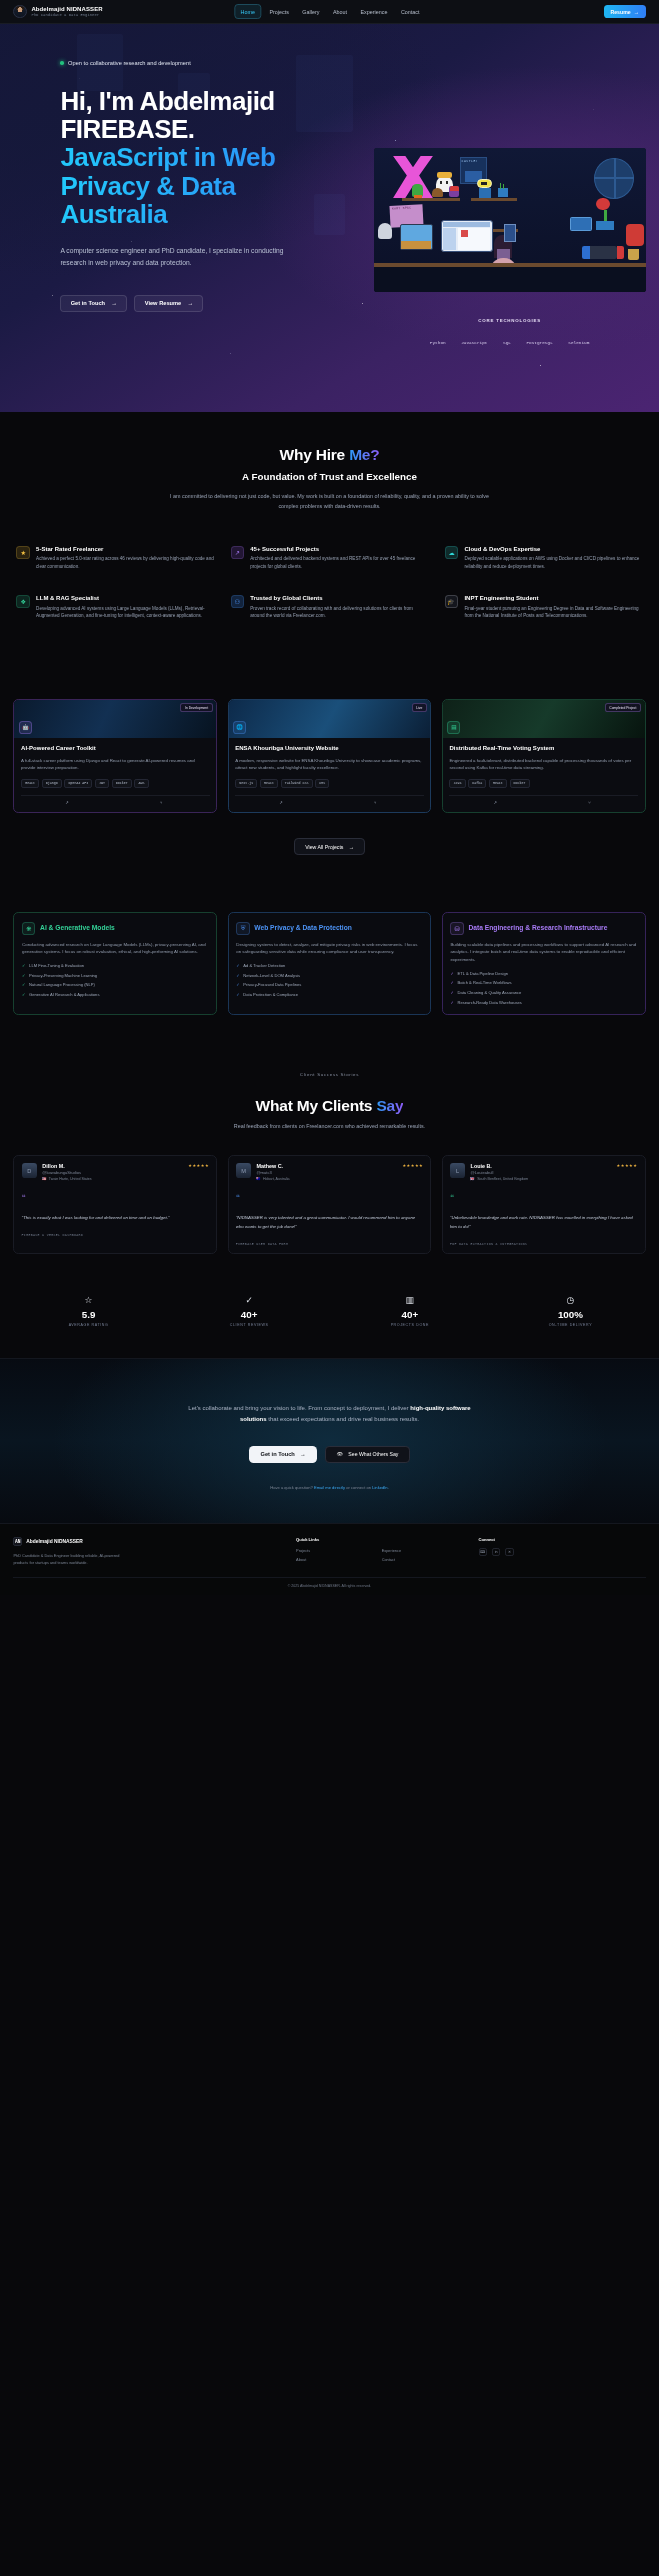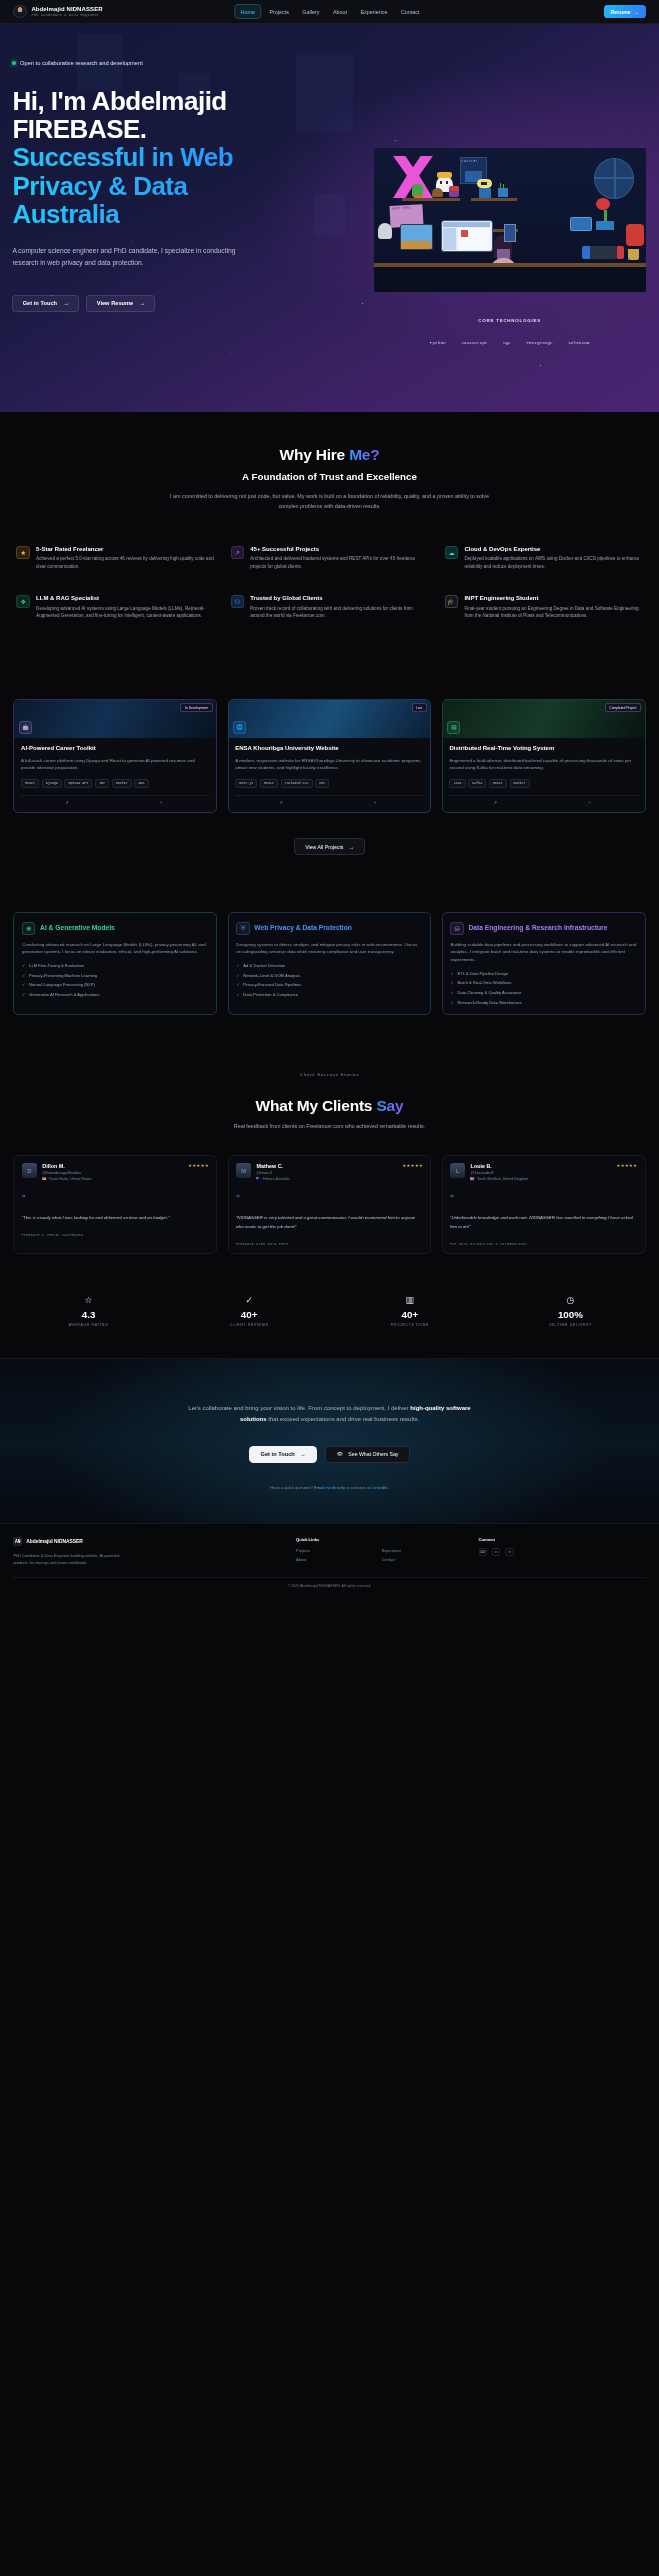--- a/index.html
+++ b/index.html
@@ -36,20 +36,21 @@
     font-weight:600; padding:3.1px 6.7px; border-radius:3.6px; border:none; cursor:pointer;
   }
 
   
   .hero {
     position:relative; height:388px; overflow:hidden;
     background:
       radial-gradient(ellipse 70% 60% at 82% 48%, #4a2670 0%, transparent 62%),
       radial-gradient(ellipse 90% 70% at 10% 20%, #15183a 0%, transparent 65%),
       linear-gradient(150deg,#141735 0%,#1b1a44 38%,#3b2263 72%,#4b2472 100%);
+    padding-left: 48px;
   }
   .stars { position:absolute; inset:0; opacity:.75;
     background-image:
       radial-gradient(0.5px 0.5px at 12% 14%, #fff, transparent),
       radial-gradient(0.5px 0.5px at 28% 42%, #dfe, transparent),
       radial-gradient(0.5px 0.5px at 44% 9%,  #fff, transparent),
       radial-gradient(0.5px 0.5px at 60% 30%, #cdf, transparent),
       radial-gradient(0.5px 0.5px at 74% 62%, #fff, transparent),
       radial-gradient(0.5px 0.5px at 90% 22%, #eef, transparent),
       radial-gradient(0.5px 0.5px at 8%  70%, #fff, transparent),
@@ -227,21 +228,21 @@
 
   <div class="hero-inner">
     <div class="status-pill">
       <span class="dot"></span>
       <span>Open to collaborative research and development</span>
     </div>
 
     <div class="hero-h1">
       <div>Hi, I'm Abdelmajid</div>
       <div>FIREBASE.</div>
-      <div class="grad">Successful in Web</div>
+      <div class="grad">JavaScript in Web</div>
       <div class="grad">Privacy &amp; Data</div>
       <div class="grad">Australia</div>
     </div>
 
     <div class="hero-p">A computer science engineer and PhD candidate, I specialize in conducting research in web privacy and data protection.</div>
 
     <div class="hero-btns">
       <button class="btn-ghost">
         <span>Get in Touch</span>
         <span>→</span>
@@ -626,21 +627,21 @@
       </div>
     </div>
     <div style="color:#34d399;font-size:7.7px;margin-top:11.3px;opacity:.55">❝</div>
     <div class="tquote">"Unbelievable knowledge and work rate. NIDNASSER has excelled in everything I have asked him to do!"</div>
     <div class="tproj mono">PDF DATA EXTRACTION &amp; INTEGRATIONS</div>
   </div>
     </div>
   <div class="grid3" style="grid-template-columns:repeat(4,1fr);margin-top:41px" id="statGrid">
       <div class="stat">
     <div style="font-size:8.8px;color:#e7ebf2">☆</div>
-    <div class="stat-v">4.3</div>
+    <div class="stat-v">5.9</div>
     <div class="stat-l">AVERAGE RATING</div>
   </div>
       <div class="stat">
     <div style="font-size:8.8px;color:#e7ebf2">✓</div>
     <div class="stat-v">40+</div>
     <div class="stat-l">CLIENT REVIEWS</div>
   </div>
       <div class="stat">
     <div style="font-size:8.8px;color:#e7ebf2">▥</div>
     <div class="stat-v">40+</div>

